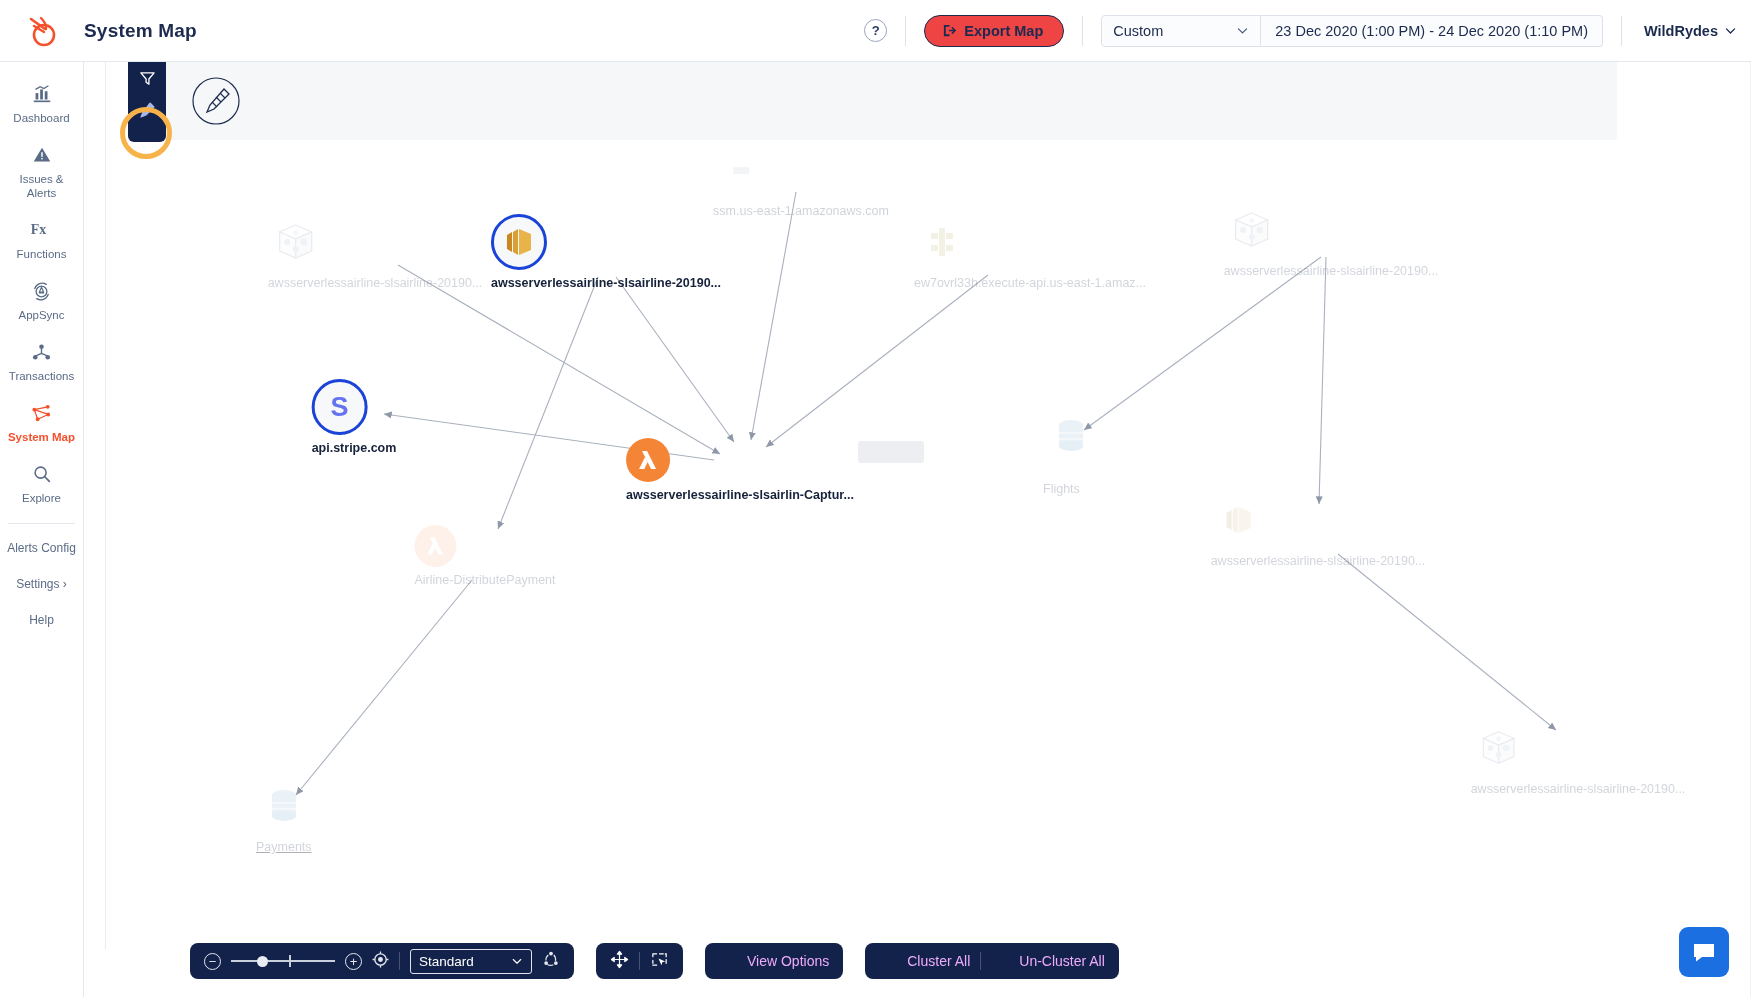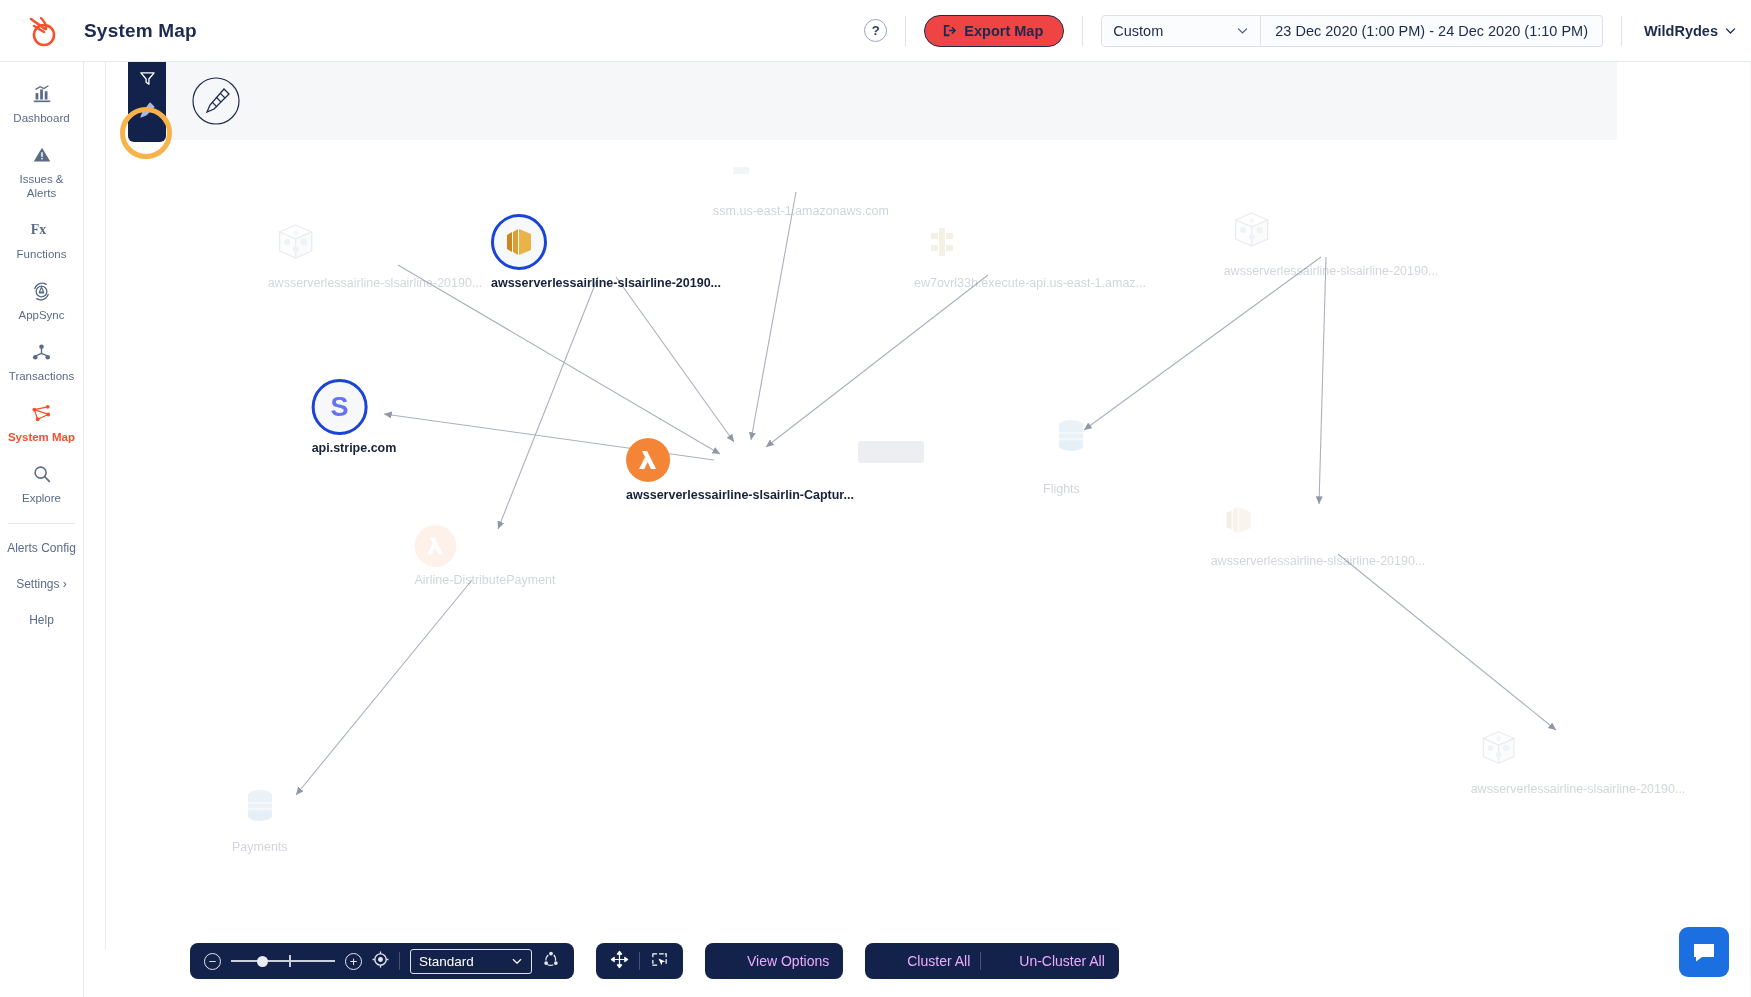--- a/index.html
+++ b/index.html
@@ -472,21 +472,21 @@
               <path d="M38 12 L38 31 L22 38 L22 19 Z" fill="#f2f4f7" stroke="#b9c1cf" stroke-width="1.3"></path>
               <circle cx="13.5" cy="22" r="3" fill="#ccd5e6"></circle>
               <circle cx="30" cy="22" r="3.4" fill="#ccd5e6"></circle>
               <circle cx="22" cy="29" r="3" fill="#ccd5e6"></circle>
               <circle cx="22" cy="12.5" r="2.6" fill="#dde3ee"></circle>
             </svg>
           </div>
           <div class="nlabel">awsserverlessairline-slsairline-20190...</div>
         </div>
 
-        <div class="node dim" style="left:154px; top:754px;">
+        <div class="node dim" style="left:178px; top:754px;text-decoration:underline;">
           <div class="ico-box">
             <svg width="34" height="36" viewBox="0 0 34 36">
               <ellipse cx="17" cy="7" rx="12" ry="5" fill="#bcd7ea"></ellipse>
               <rect x="5" y="7" width="24" height="21" fill="#bcd7ea"></rect>
               <ellipse cx="17" cy="28" rx="12" ry="5" fill="#a9cbe2"></ellipse>
               <path d="M5 15 h24 M5 21 h24" stroke="#e7f1f8" stroke-width="1.6"></path>
             </svg>
           </div>
           <div class="nlabel">Payments</div>
         </div>

